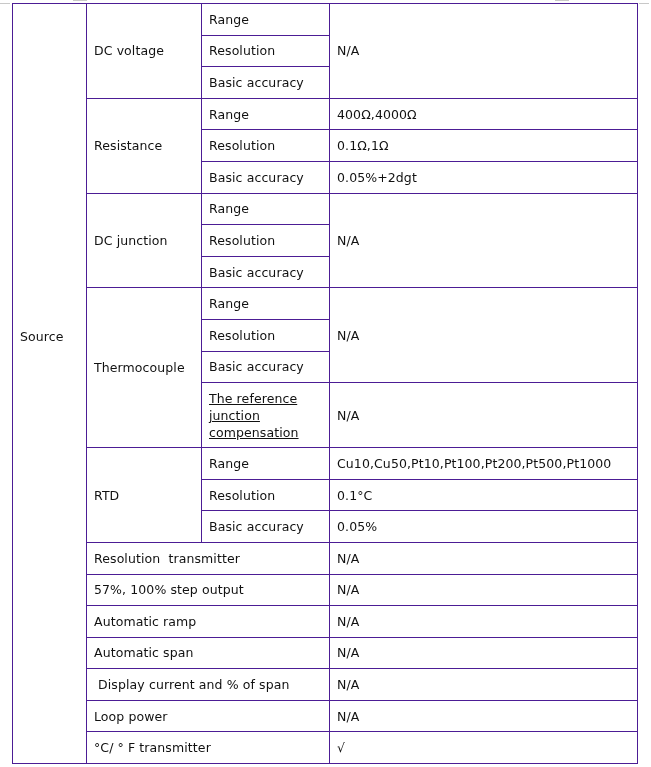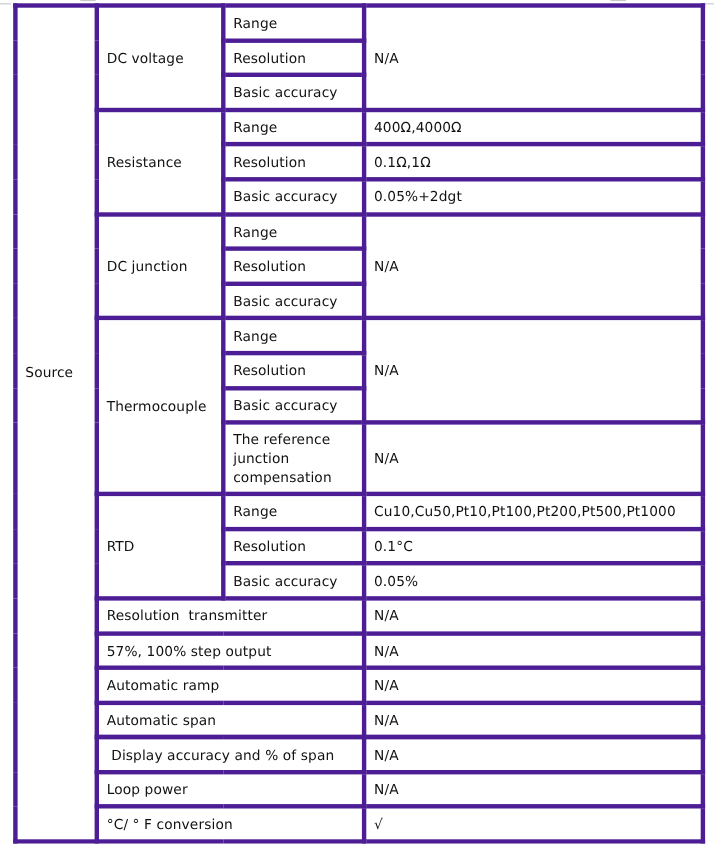--- a/index.html
+++ b/index.html
@@ -1,21 +1,21 @@
 <!DOCTYPE html>
 <html><head>
 <meta charset="utf-8">
 <style>
   html, body { margin: 0; padding: 0; background: #ffffff; }
   body { width: 651px; height: 767px; position: relative; overflow: hidden;
          font-family: "DejaVu Sans", sans-serif; font-size: 12.5px; color: #111111; }
   .crop { position: absolute; background: #c8c8c8; }
   table.spec { position: absolute; left: 12px; top: 3px; border-collapse: collapse;
                table-layout: fixed; width: 625px; }
-  table.spec td { border: 4px solid #4c1d95; padding: 0 0 0 7px; vertical-align: middle;
+  table.spec td { border: 1px solid #4c1d95; padding: 0 0 0 7px; vertical-align: middle;
                   line-height: 17px; letter-spacing: 0.1px; }
   col.c1 { width: 74px; } col.c2 { width: 115px; } col.c3 { width: 128px; } col.c4 { width: 308px; }
   tr.r { height: 31.6px; }
   tr.r3 { height: 65px; }
   .cat { padding-left: 7px !important; }
 </style>
 </head>
 <body>
 
 <div class="crop" style="left:0;top:3px;width:10px;height:1px;"></div>
@@ -76,21 +76,21 @@
       <td>Range</td>
       <td rowspan="3">N/A</td>
     </tr>
     <tr class="r">
       <td>Resolution</td>
     </tr>
     <tr class="r">
       <td>Basic accuracy</td>
     </tr>
     <tr class="r3">
-      <td style="padding-right:28px;">The reference junction compensation</td>
+      <td style="padding-right:28px;text-decoration:underline;">The reference junction compensation</td>
       <td>N/A</td>
     </tr>
 
     <tr class="r">
       <td rowspan="3">RTD</td>
       <td>Range</td>
       <td>Cu10,Cu50,Pt10,Pt100,Pt200,Pt500,Pt1000</td>
     </tr>
     <tr class="r">
       <td>Resolution</td>
@@ -123,25 +123,25 @@
 <table class="spec" style="top: 668.281px; width: 625px;">
   <colgroup>
       <col class="c1">
       <col class="c2">
       <col class="c3">
       <col class="c4">
     </colgroup>
   <tbody>
     <tr class="r">
       <td rowspan="3" style="border-top:none;"></td>
-      <td colspan="2" style="white-space:pre;"> Display accuracy and % of span</td>
+      <td colspan="2" style="white-space:pre;"> Display current and % of span</td>
       <td>N/A</td>
     </tr>
     <tr class="r">
       <td colspan="2">Loop power</td>
       <td>N/A</td>
     </tr>
     <tr class="r">
-      <td colspan="2">°C/ ° F conversion</td>
+      <td colspan="2">°C/ ° F transmitter</td>
       <td>√</td>
     </tr>
   </tbody>
 </table>
 
 </body></html>

